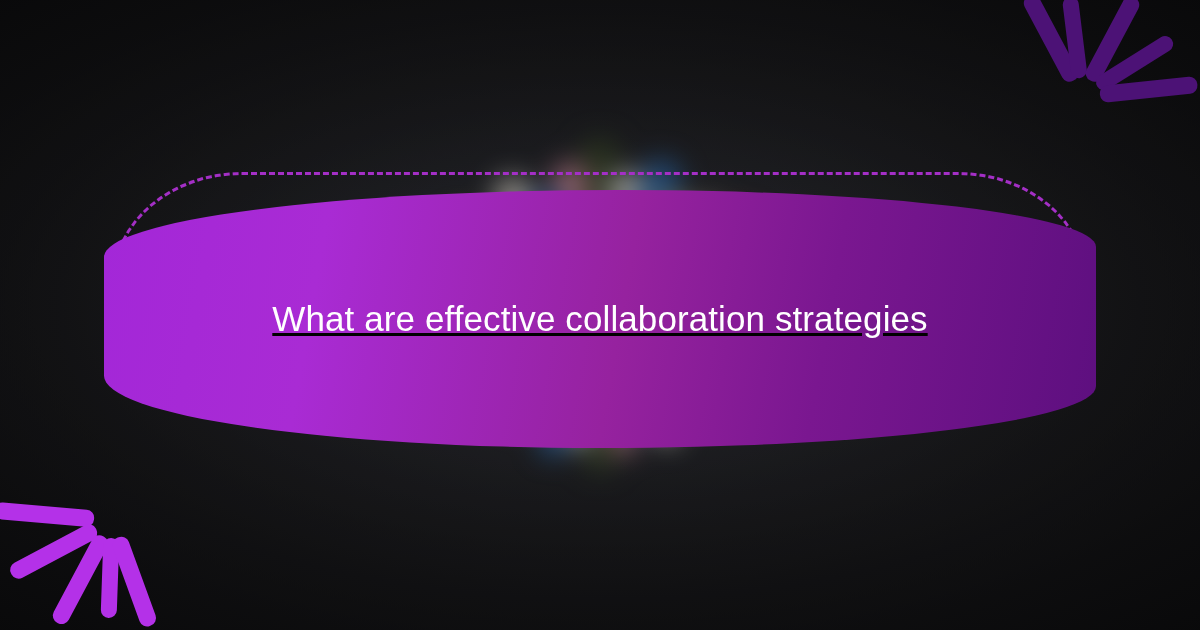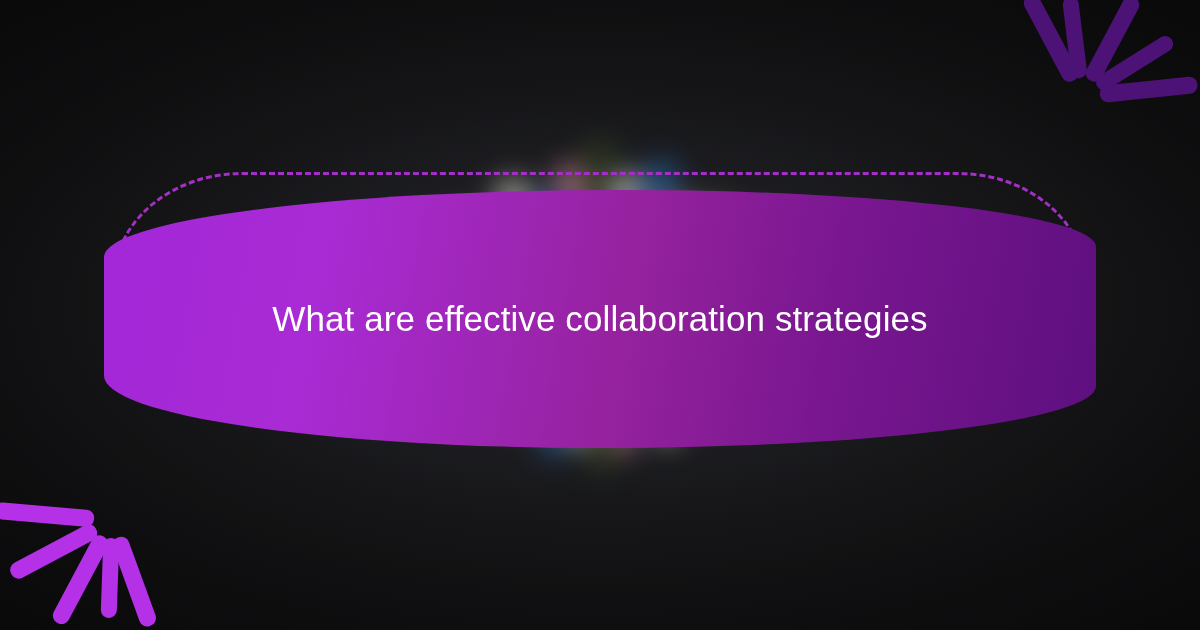--- a/index.html
+++ b/index.html
@@ -121,20 +121,21 @@
     top: 14px;
     width: 992px;
     height: 258px;
     display: flex;
     flex-direction: column;
     align-items: center;
     justify-content: center;
     gap: 14px;
     box-sizing: border-box;
     padding: 0 54px;
+    text-decoration: underline;
   }
   .card-line {
     color: #ffffff;
     font-size: 35px;
     font-weight: 400;
     letter-spacing: .1px;
     line-height: 1.1;
     text-align: center;
     white-space: nowrap;
   }

